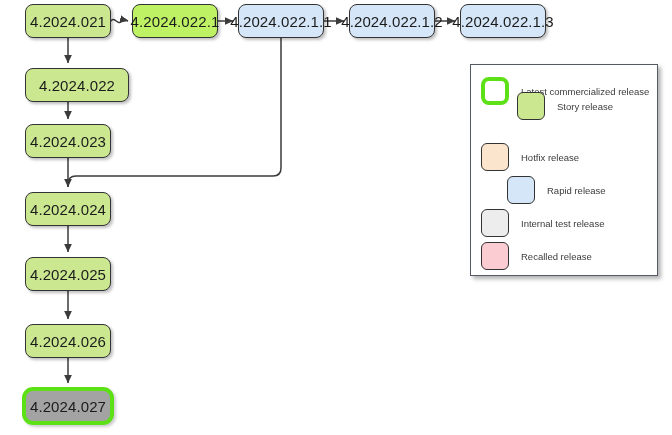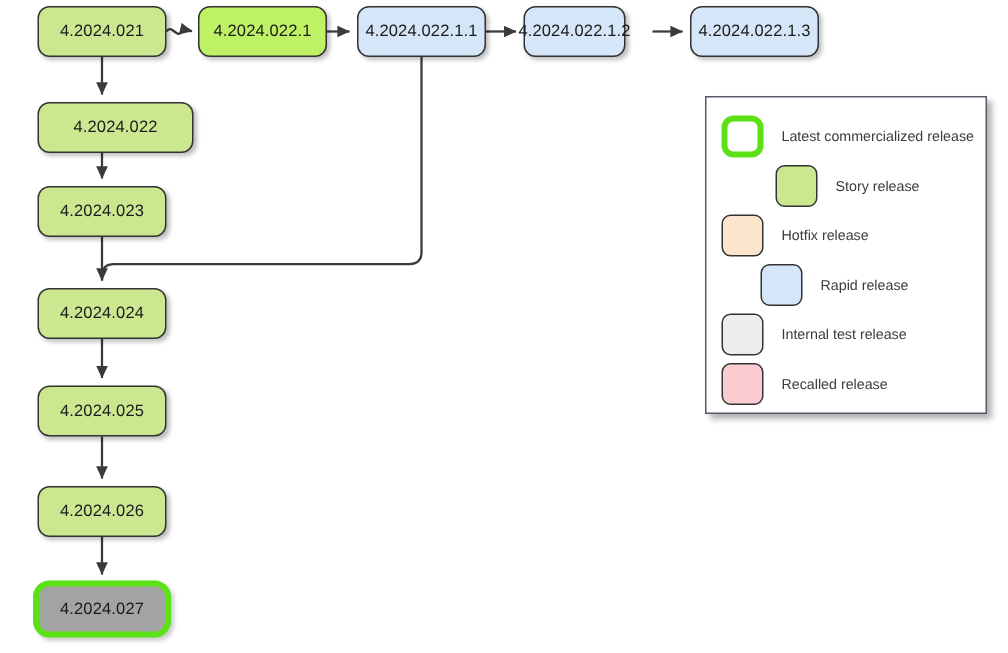--- a/index.html
+++ b/index.html
@@ -28,21 +28,21 @@
   }
   
   .node {
     position: absolute;
     box-sizing: border-box;
     border: 1.6px solid #333333;
     border-radius: 8px;
     display: flex;
     align-items: center;
     justify-content: center;
-    font-size: 11px;
+    font-size: 15px;
     color: #1b1b1b;
     letter-spacing: .1px;
     white-space: nowrap;
     box-shadow: 2px 2px 3px rgba(0,0,0,.25);
     background: #ffffff;
   }
   .node.story   { background: #cbe891; }
   .node.hotfix  { background: #bef264; }
   .node.rapid   { background: #d4e6f7; }
   .node.latest  {
@@ -122,21 +122,21 @@
   <div id="nodes">
       <div class="node story" style="left: 25px; top: 4px; width: 86px; height: 34px;">
         <span>4.2024.021</span>
       </div>
       <div class="node hotfix" style="left: 132px; top: 4px; width: 86px; height: 34px;">
         <span>4.2024.022.1</span>
       </div>
       <div class="node rapid" style="left: 238px; top: 4px; width: 86px; height: 34px;">
         <span>4.2024.022.1.1</span>
       </div>
-      <div class="node rapid" style="left: 349px; top: 4px; width: 68px; height: 34px;">
+      <div class="node rapid" style="left: 349px; top: 4px; width: 86px; height: 34px;">
         <span>4.2024.022.1.2</span>
       </div>
       <div class="node rapid" style="left: 460px; top: 4px; width: 86px; height: 34px;">
         <span>4.2024.022.1.3</span>
       </div>
       <div class="node story" style="left: 25px; top: 68px; width: 104px; height: 34px;">
         <span>4.2024.022</span>
       </div>
       <div class="node story" style="left: 25px; top: 124px; width: 86px; height: 34px;">
         <span>4.2024.023</span>
@@ -153,21 +153,21 @@
       <div class="node latest" style="left: 22px; top: 387px; width: 92px; height: 38px;">
         <span>4.2024.027</span>
       </div>
     </div>
 
   <div id="legend" style="left: 470px; top: 64px; width: 188px; height: 212px;">
       <div class="legend-row" style="top: 12px;">
         <span class="swatch latest"></span>
         <span class="legend-label">Latest commercialized release</span>
       </div>
-      <div class="legend-row" style="top: 45px; padding-left: 36px;">
+      <div class="legend-row" style="top: 27px; padding-left: 36px;">
         <span class="swatch story"></span>
         <span class="legend-label">Story release</span>
       </div>
       <div class="legend-row" style="top: 78px;">
         <span class="swatch hotfix"></span>
         <span class="legend-label">Hotfix release</span>
       </div>
       <div class="legend-row" style="top: 111px; padding-left: 26px;">
         <span class="swatch rapid"></span>
         <span class="legend-label">Rapid release</span>

